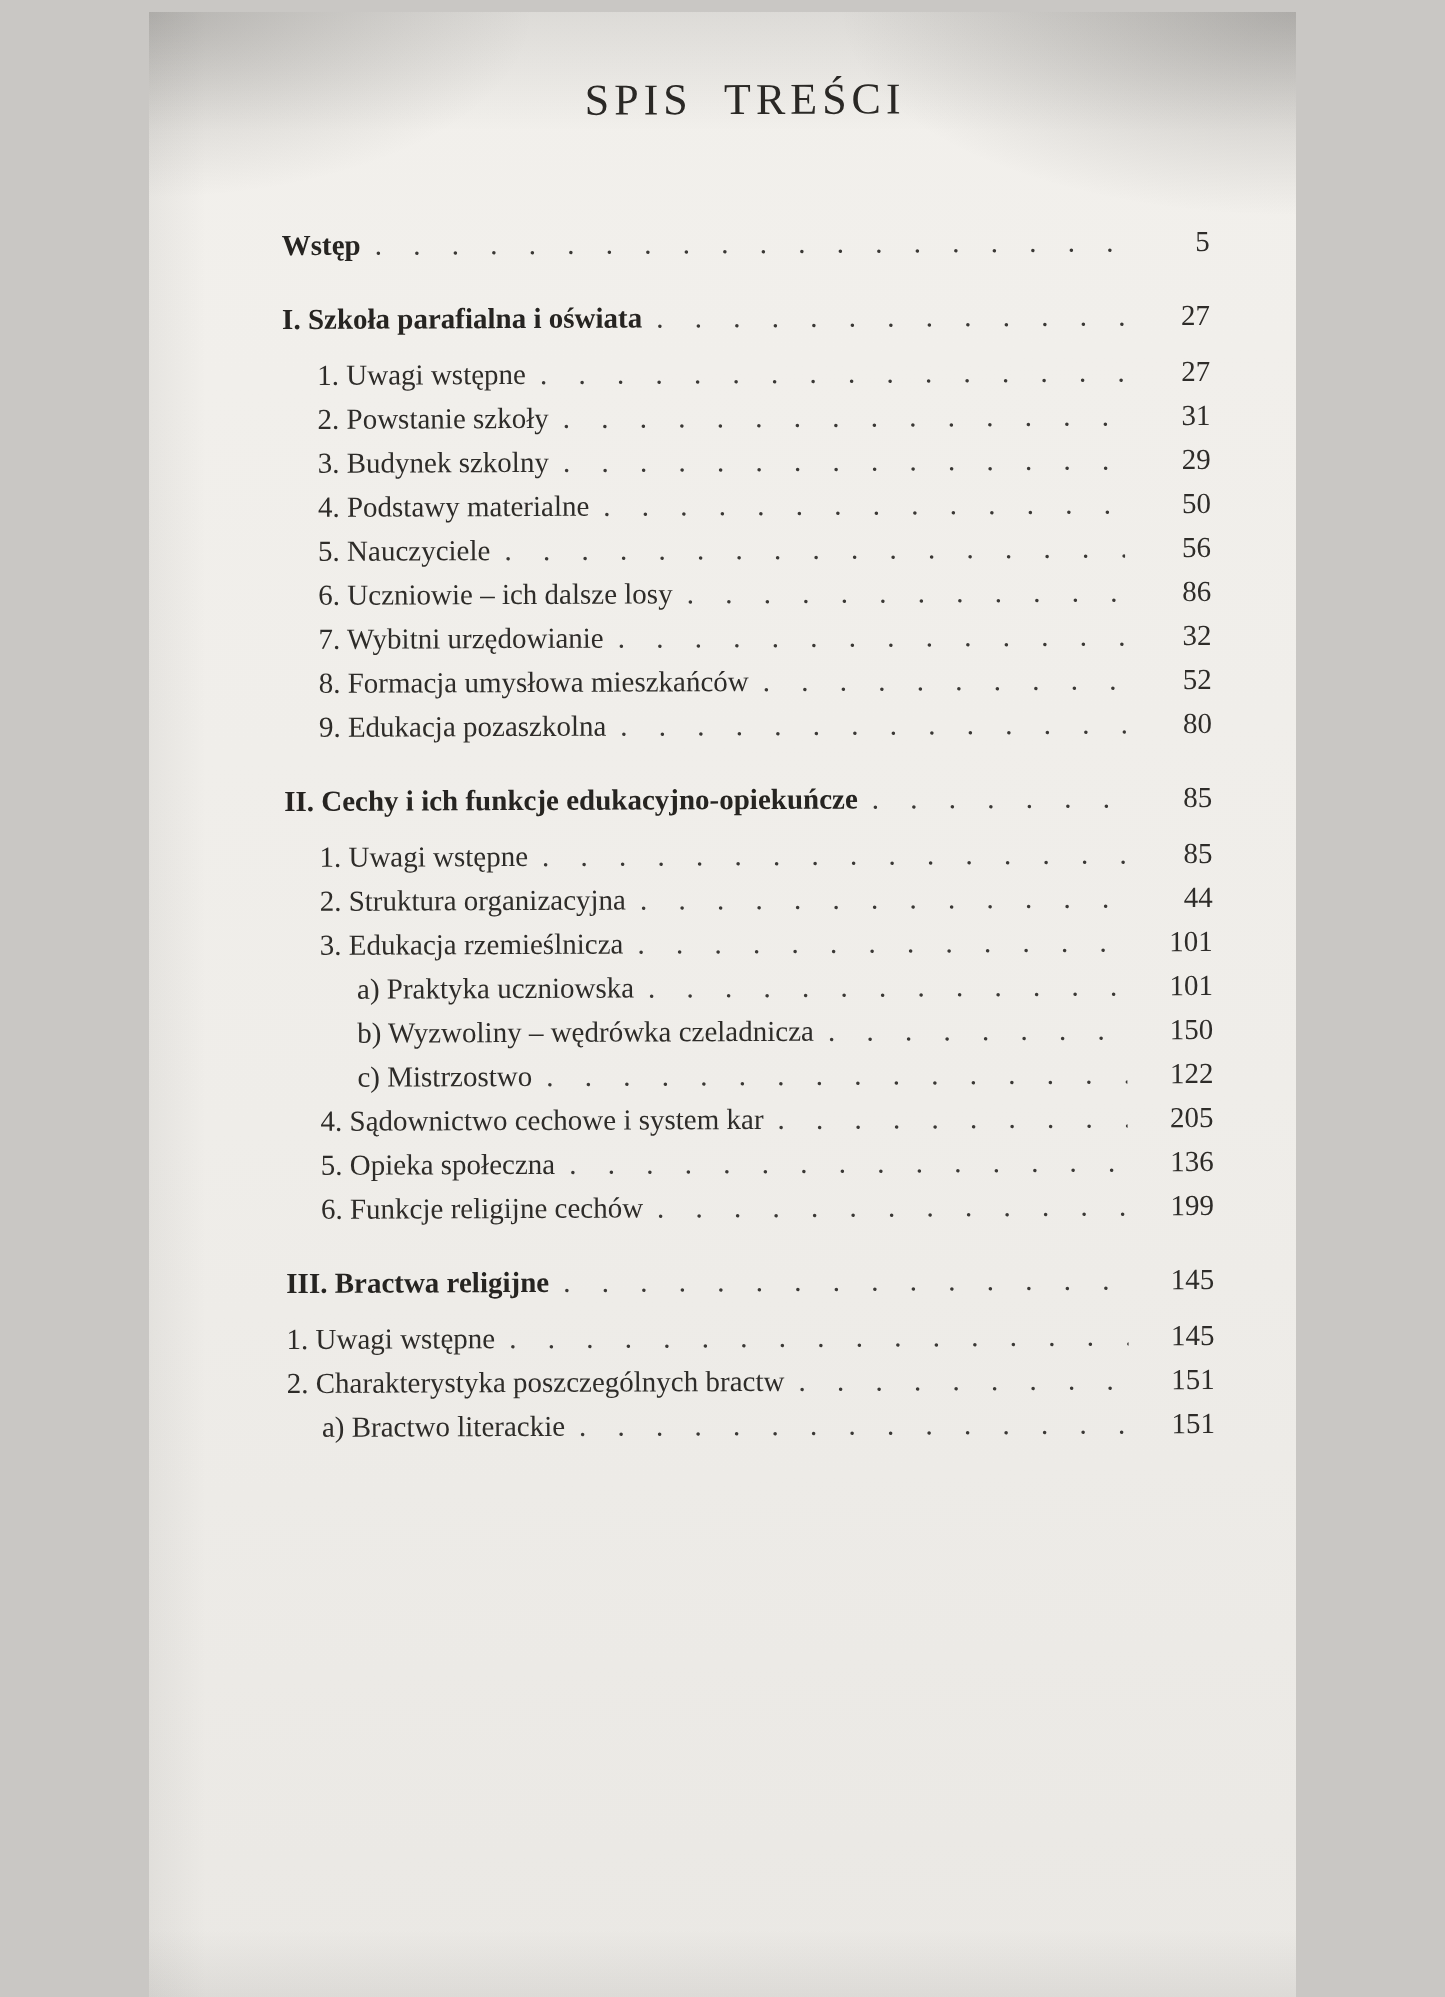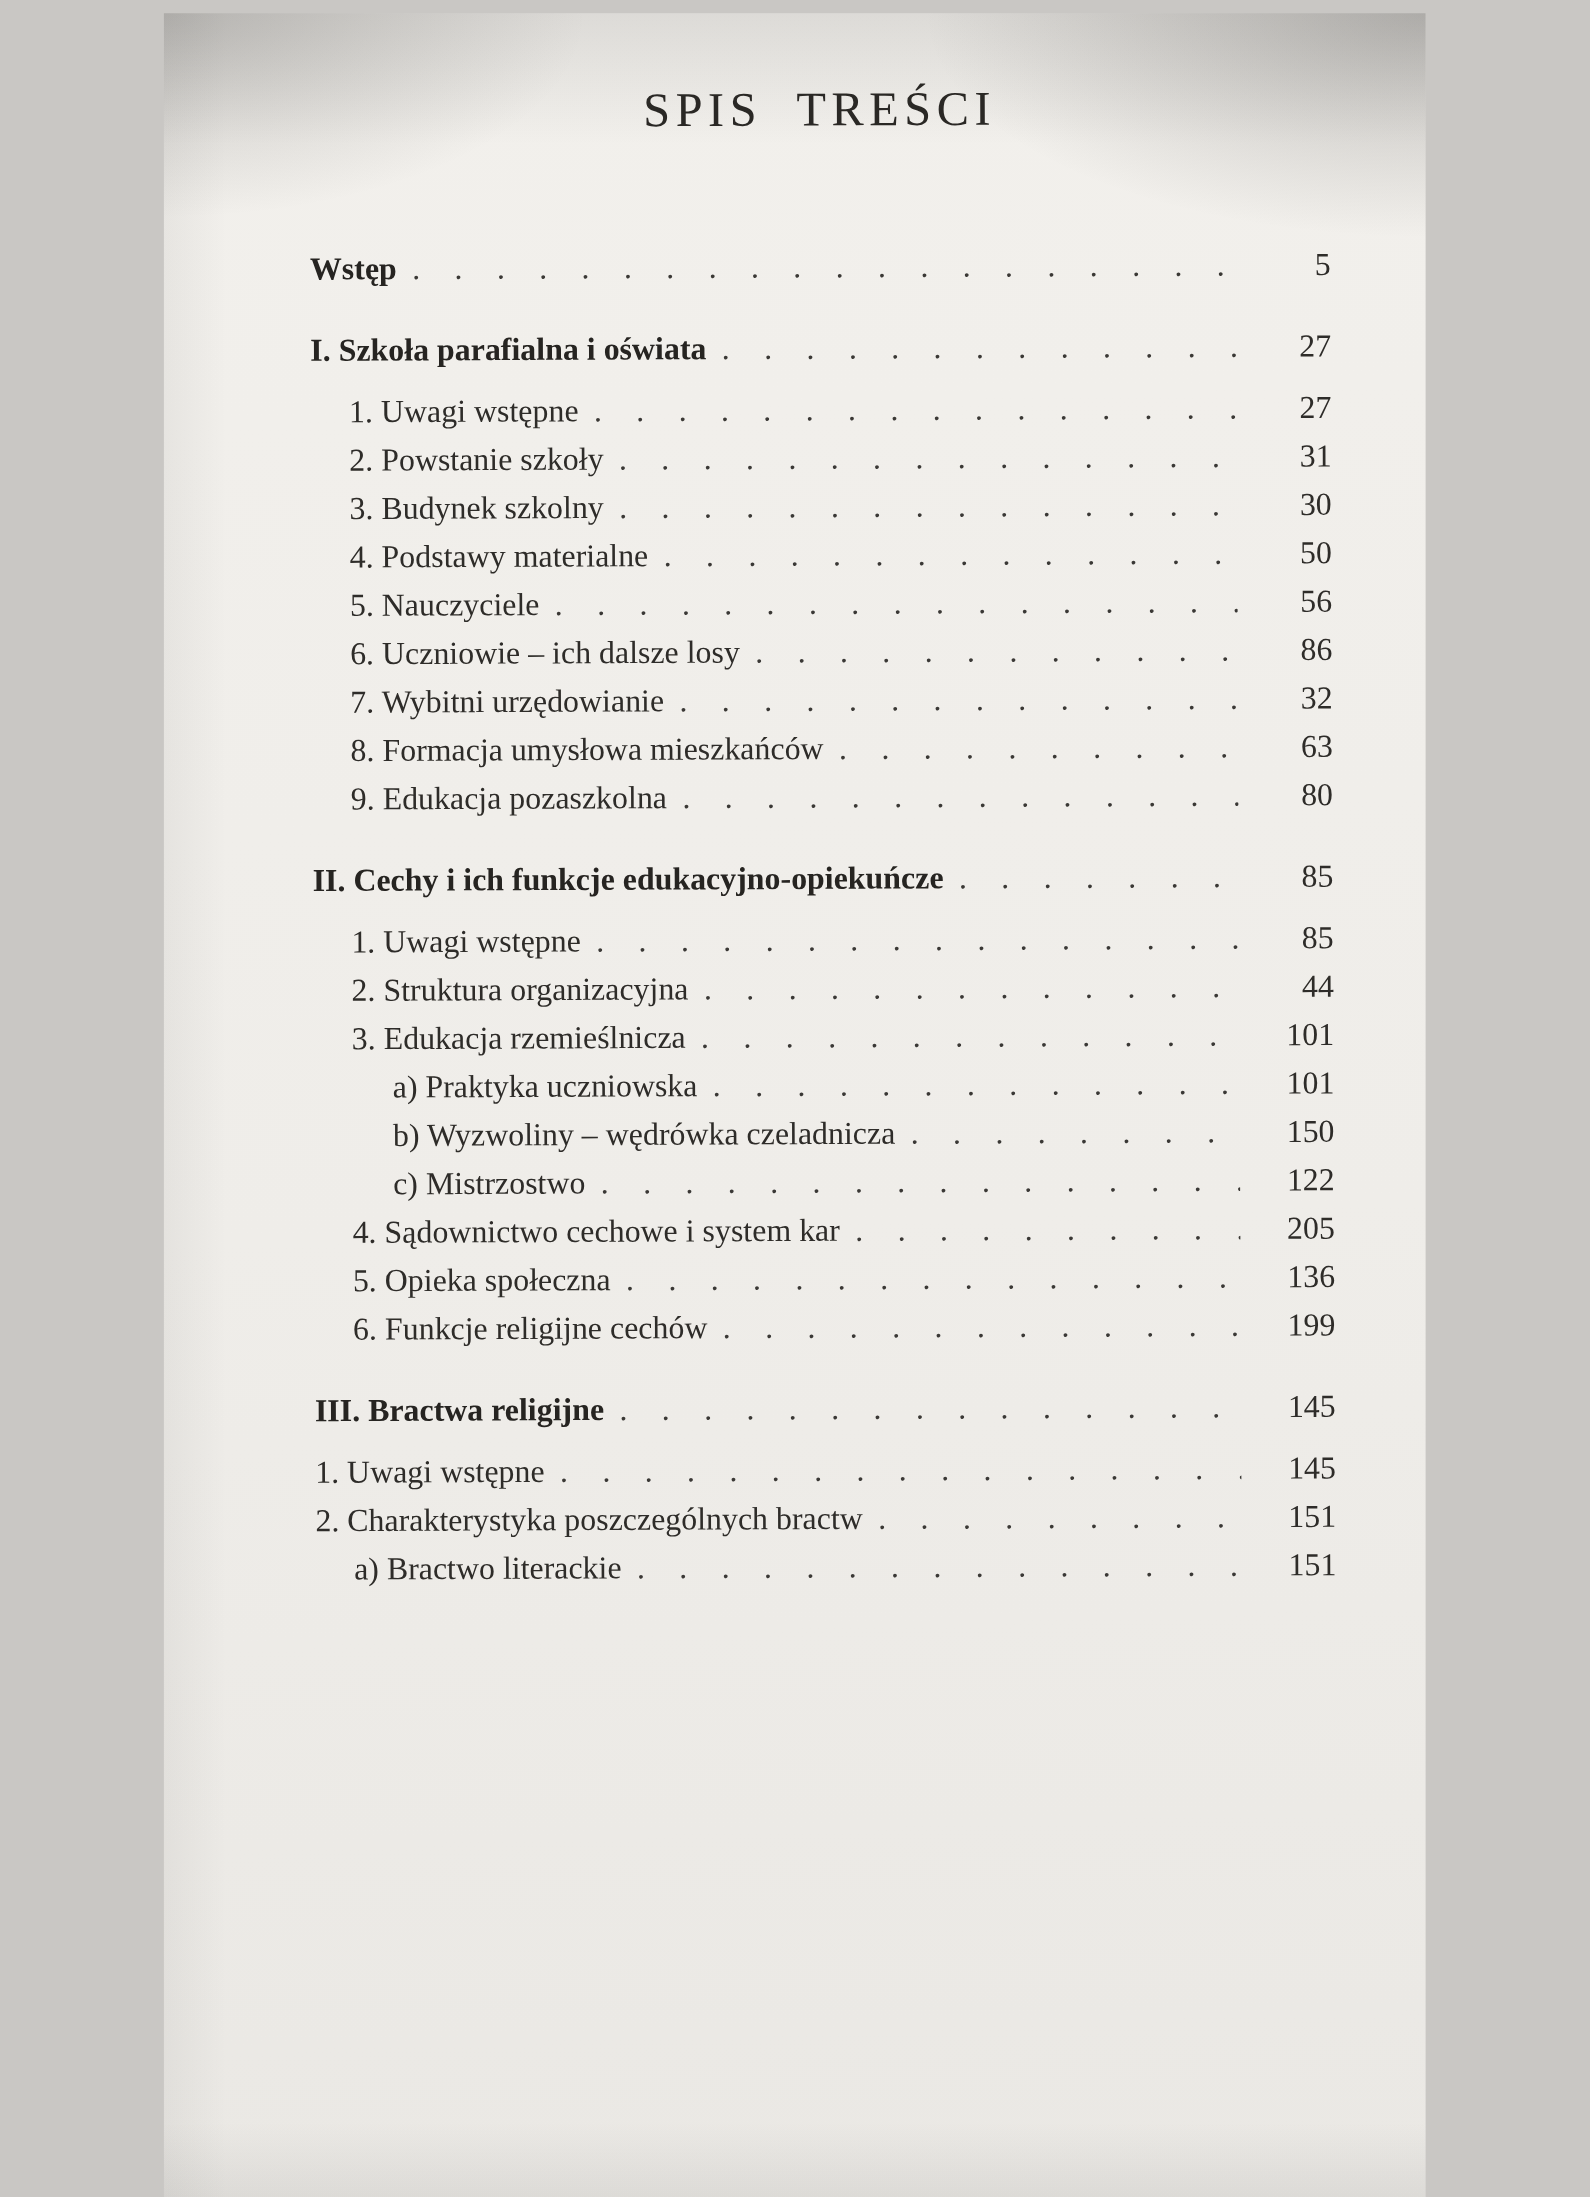--- a/index.html
+++ b/index.html
@@ -95,21 +95,21 @@
     <span class="toc-page">27</span>
   </div>
         <div class="toc-row lvl1">
     <span class="toc-label">2. Powstanie szkoły</span>
     <span class="toc-leader">. . . . . . . . . . . . . . . . . . . . . . . . . . . . . . . . . . . . . . . . . . . . . . . . . . . . . . . . . . . . . . . . . . . . . . . . . . . . . . . . </span>
     <span class="toc-page">31</span>
   </div>
         <div class="toc-row lvl1">
     <span class="toc-label">3. Budynek szkolny</span>
     <span class="toc-leader">. . . . . . . . . . . . . . . . . . . . . . . . . . . . . . . . . . . . . . . . . . . . . . . . . . . . . . . . . . . . . . . . . . . . . . . . . . . . . . . . </span>
-    <span class="toc-page">30</span>
+    <span class="toc-page">29</span>
   </div>
         <div class="toc-row lvl1">
     <span class="toc-label">4. Podstawy materialne</span>
     <span class="toc-leader">. . . . . . . . . . . . . . . . . . . . . . . . . . . . . . . . . . . . . . . . . . . . . . . . . . . . . . . . . . . . . . . . . . . . . . . . . . . . . . . . </span>
     <span class="toc-page">50</span>
   </div>
         <div class="toc-row lvl1">
     <span class="toc-label">5. Nauczyciele</span>
     <span class="toc-leader">. . . . . . . . . . . . . . . . . . . . . . . . . . . . . . . . . . . . . . . . . . . . . . . . . . . . . . . . . . . . . . . . . . . . . . . . . . . . . . . . </span>
     <span class="toc-page">56</span>
@@ -120,21 +120,21 @@
     <span class="toc-page">86</span>
   </div>
         <div class="toc-row lvl1">
     <span class="toc-label">7. Wybitni urzędowianie</span>
     <span class="toc-leader">. . . . . . . . . . . . . . . . . . . . . . . . . . . . . . . . . . . . . . . . . . . . . . . . . . . . . . . . . . . . . . . . . . . . . . . . . . . . . . . . </span>
     <span class="toc-page">32</span>
   </div>
         <div class="toc-row lvl1">
     <span class="toc-label">8. Formacja umysłowa mieszkańców</span>
     <span class="toc-leader">. . . . . . . . . . . . . . . . . . . . . . . . . . . . . . . . . . . . . . . . . . . . . . . . . . . . . . . . . . . . . . . . . . . . . . . . . . . . . . . . </span>
-    <span class="toc-page">63</span>
+    <span class="toc-page">52</span>
   </div>
         <div class="toc-row lvl1">
     <span class="toc-label">9. Edukacja pozaszkolna</span>
     <span class="toc-leader">. . . . . . . . . . . . . . . . . . . . . . . . . . . . . . . . . . . . . . . . . . . . . . . . . . . . . . . . . . . . . . . . . . . . . . . . . . . . . . . . </span>
     <span class="toc-page">80</span>
   </div>
         <div class="toc-row lvl0 bold part-break">
     <span class="toc-label">II. Cechy i ich funkcje edukacyjno-opiekuńcze</span>
     <span class="toc-leader">. . . . . . . . . . . . . . . . . . . . . . . . . . . . . . . . . . . . . . . . . . . . . . . . . . . . . . . . . . . . . . . . . . . . . . . . . . . . . . . . </span>
     <span class="toc-page">85</span>

